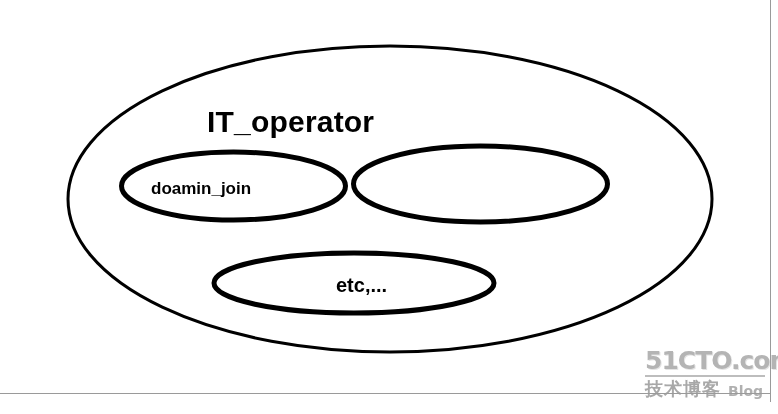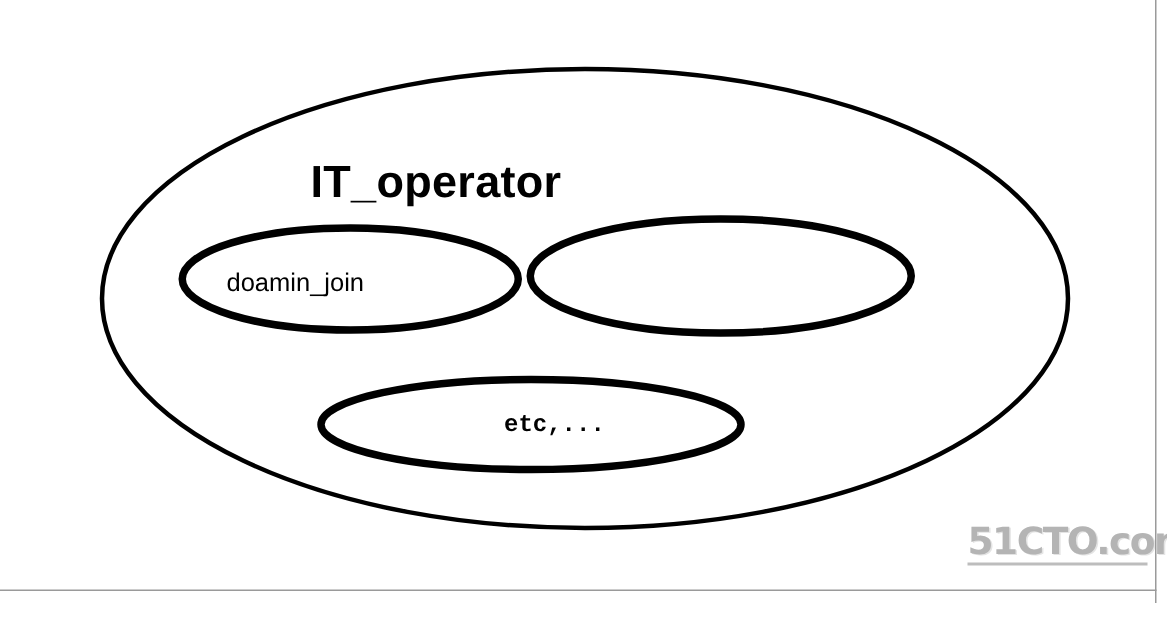--- a/index.html
+++ b/index.html
@@ -50,26 +50,25 @@
     white-space: nowrap;
     line-height: 1;
   }
   .group-title {
     font-size: 30px;
     font-weight: bold;
     letter-spacing: 0.2px;
   }
   .ellipse-label {
     font-size: 17px;
-    font-weight: normal;
+    font-weight: bold;
   }
   .ellipse-label-bold {
-    font-size: 16px;
+    font-size: 20px;
     font-weight: bold;
-    font-family: Liberation Mono, monospace;
   }
 
   
   .watermark {
     position: absolute;
     left: 645px;
     top: 348px;
     width: 125px;
     text-align: left;
     user-select: none;
@@ -130,18 +129,22 @@
   <div class="node-label group-title" style="left:207px; top:107px;">IT_operator</div>
 
   <div class="node-label ellipse-label" style="left:151px; top:180px;">doamin_join</div>
 
 
   <div class="node-label ellipse-label-bold" style="left:336px; top:275px;">etc,...</div>
 
   <div class="watermark">
     <div class="wm-top">51CTO.com</div>
     <div class="wm-rule"></div>
+    <div class="wm-bottom">
+      <span class="wm-cn">技术博客</span>
+      <span class="wm-blog">Blog</span>
+    </div>
   </div>
 
   <div class="frame-right"></div>
   <div class="frame-bottom"></div>
 
 </div>
 
 </body></html>

